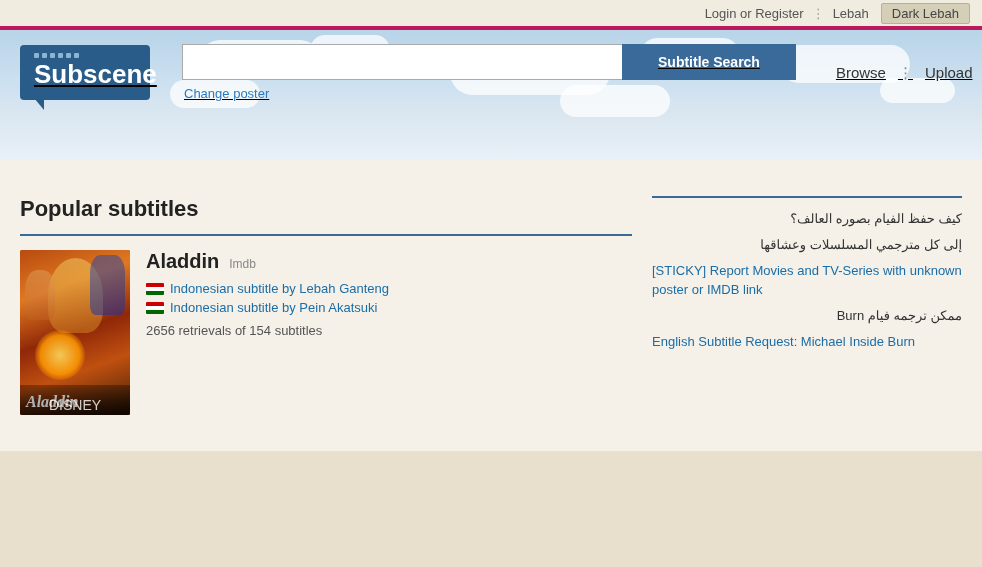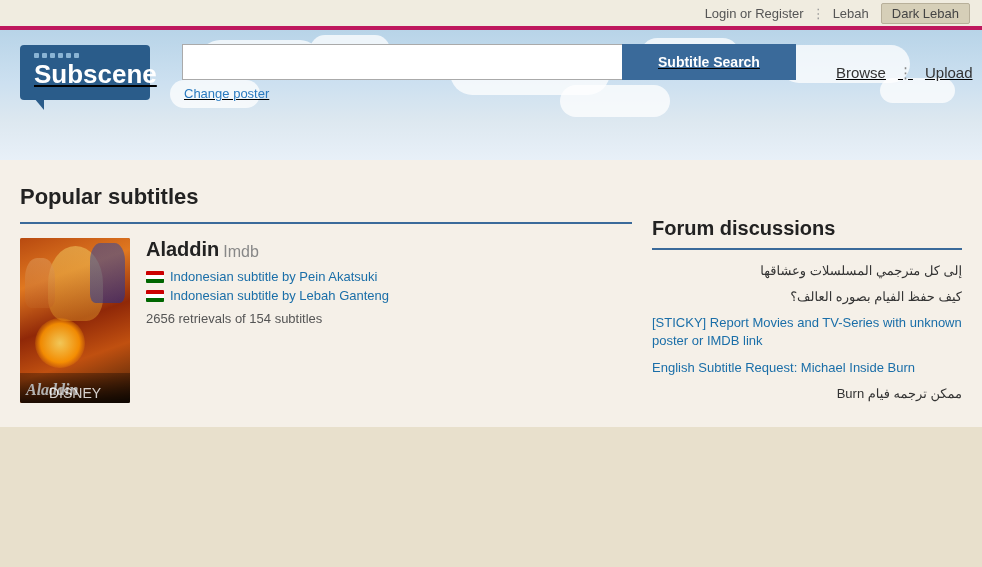--- a/index.html
+++ b/index.html
@@ -158,24 +158,24 @@
       padding: 4px 8px;
     }
     .nav-sep {
       color: #888;
       font-size: 15px;
     }
 
     
     .main-content {
       background: #f5f0e8;
-      padding: 24px 20px;
+      padding: 36px 20px;
       display: flex;
       gap: 20px;
-      align-items: flex-end;
+      align-items: flex-start;
     }
 
     .popular-section {
       flex: 1;
     }
     .popular-title {
       font-size: 22px;
       font-weight: bold;
       color: #222;
       margin-bottom: 12px;
@@ -214,22 +214,23 @@
     .movie-info {
       flex: 1;
     }
     .movie-title {
       font-size: 20px;
       font-weight: bold;
       color: #222;
       display: inline;
     }
     .movie-imdb {
-      font-size: 16px;
+      font-size: 12px;
       color: #888;
+      margin-left: 6px;
       vertical-align: middle;
     }
     .subtitle-list {
       margin-top: 8px;
       list-style: none;
     }
     .subtitle-item {
       display: flex;
       align-items: center;
       gap: 6px;
@@ -380,49 +381,48 @@
         <div style="position:absolute;bottom:2px;left:50%;transform:translateX(-50%);color:white;font-size:14px;opacity:0.8;">DISNEY</div>
       </div>
 
       <div class="movie-info">
         <span class="movie-title">Aladdin</span>
         <span class="movie-imdb">Imdb</span>
 
         <ul class="subtitle-list">
           <li class="subtitle-item">
             <span class="flag-icon flag-id"></span>
-            <a class="subtitle-link" href="#">Indonesian subtitle by Pein Akatsuki</a>
+            <a class="subtitle-link" href="#">Indonesian subtitle by Lebah Ganteng</a>
           </li>
           <li class="subtitle-item">
             <span class="flag-icon flag-id"></span>
-            <a class="subtitle-link" href="#">Indonesian subtitle by Lebah Ganteng</a>
+            <a class="subtitle-link" href="#">Indonesian subtitle by Pein Akatsuki</a>
           </li>
         </ul>
 
         <p class="retrieval-text">2656 retrievals of 154 subtitles</p>
       </div>
     </div>
   </div>
 
   <div class="forum-section">
-    <h2 class="forum-title">Forum discussions</h2>
     <hr class="forum-divider">
 
     <ul class="forum-list">
       <li class="forum-item">
-        <a href="#" class="arabic">إلى كل مترجمي المسلسلات وعشاقها</a>
+        <a href="#" class="arabic">كيف حفظ الفيام بصوره العالف؟</a>
       </li>
       <li class="forum-item">
-        <a href="#" class="arabic">كيف حفظ الفيام بصوره العالف؟</a>
+        <a href="#" class="arabic">إلى كل مترجمي المسلسلات وعشاقها</a>
       </li>
       <li class="forum-item">
         <a href="#" class="english">[STICKY] Report Movies and TV-Series with unknown poster or IMDB link</a>
       </li>
       <li class="forum-item">
-        <a href="#" class="english">English Subtitle Request: Michael Inside Burn</a>
+        <a href="#" class="arabic">ممكن ترجمه فيام Burn</a>
       </li>
       <li class="forum-item">
-        <a href="#" class="arabic">ممكن ترجمه فيام Burn</a>
+        <a href="#" class="english">English Subtitle Request: Michael Inside Burn</a>
       </li>
     </ul>
   </div>
 
 </div>
 
 </body></html>

